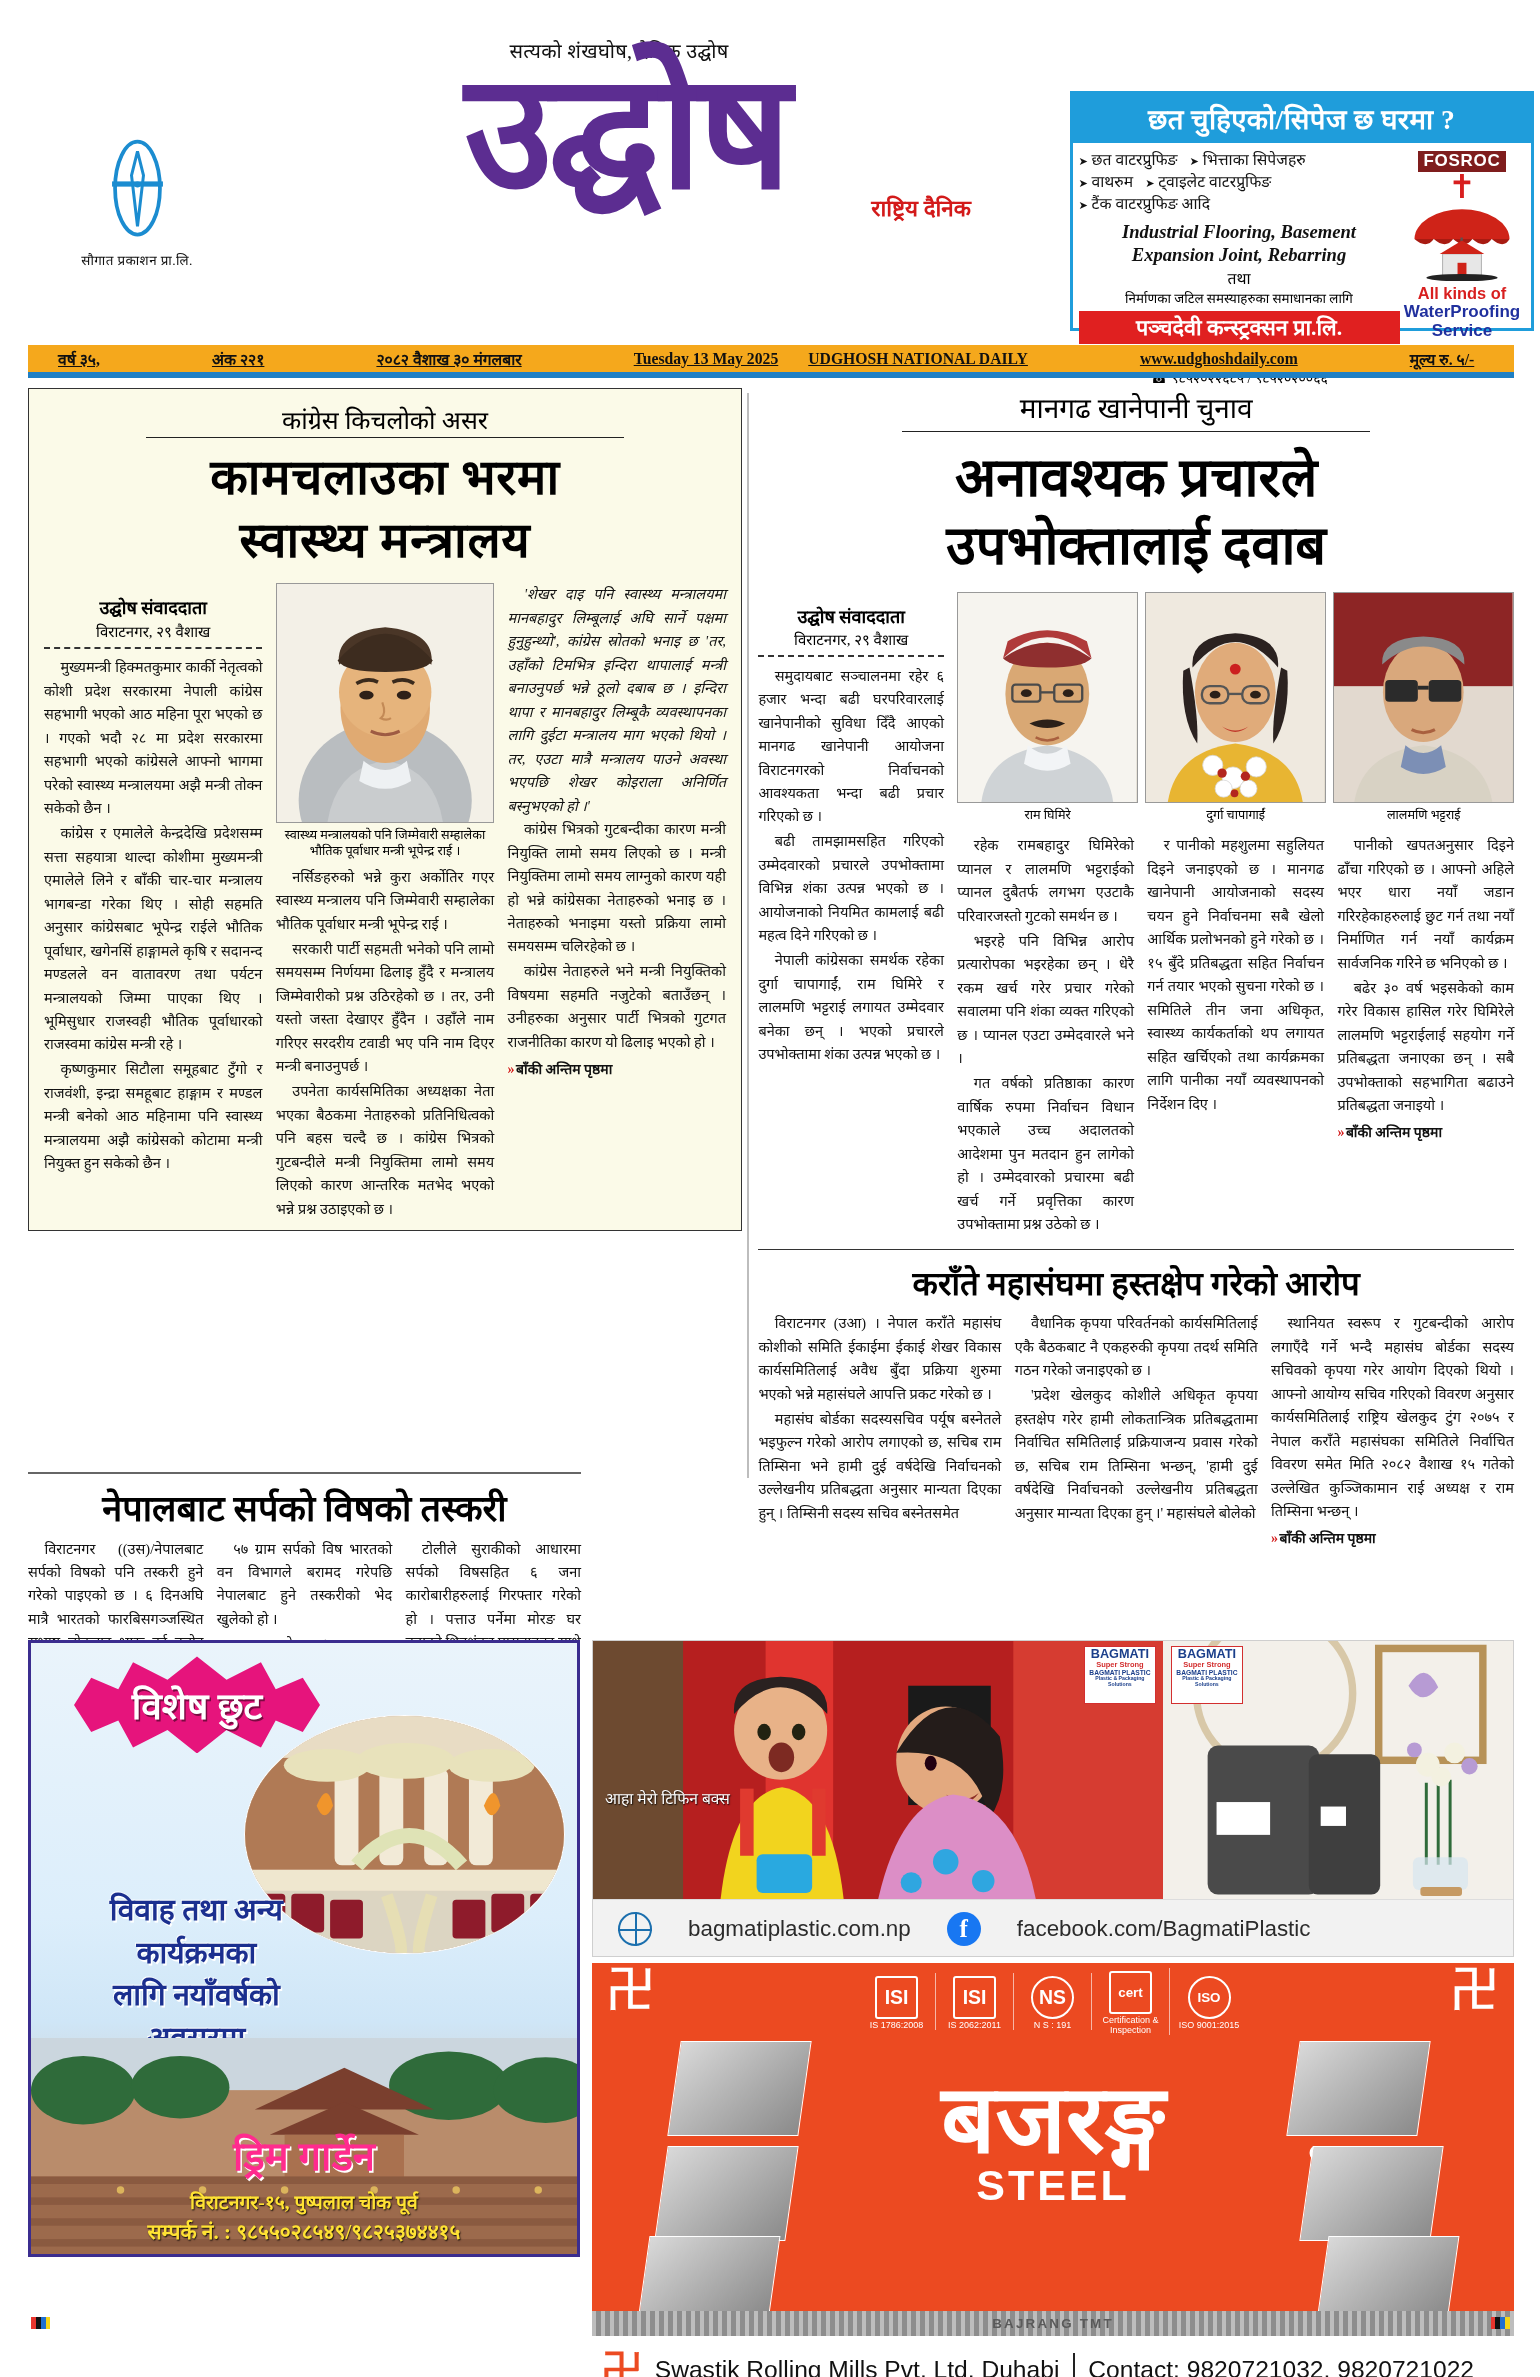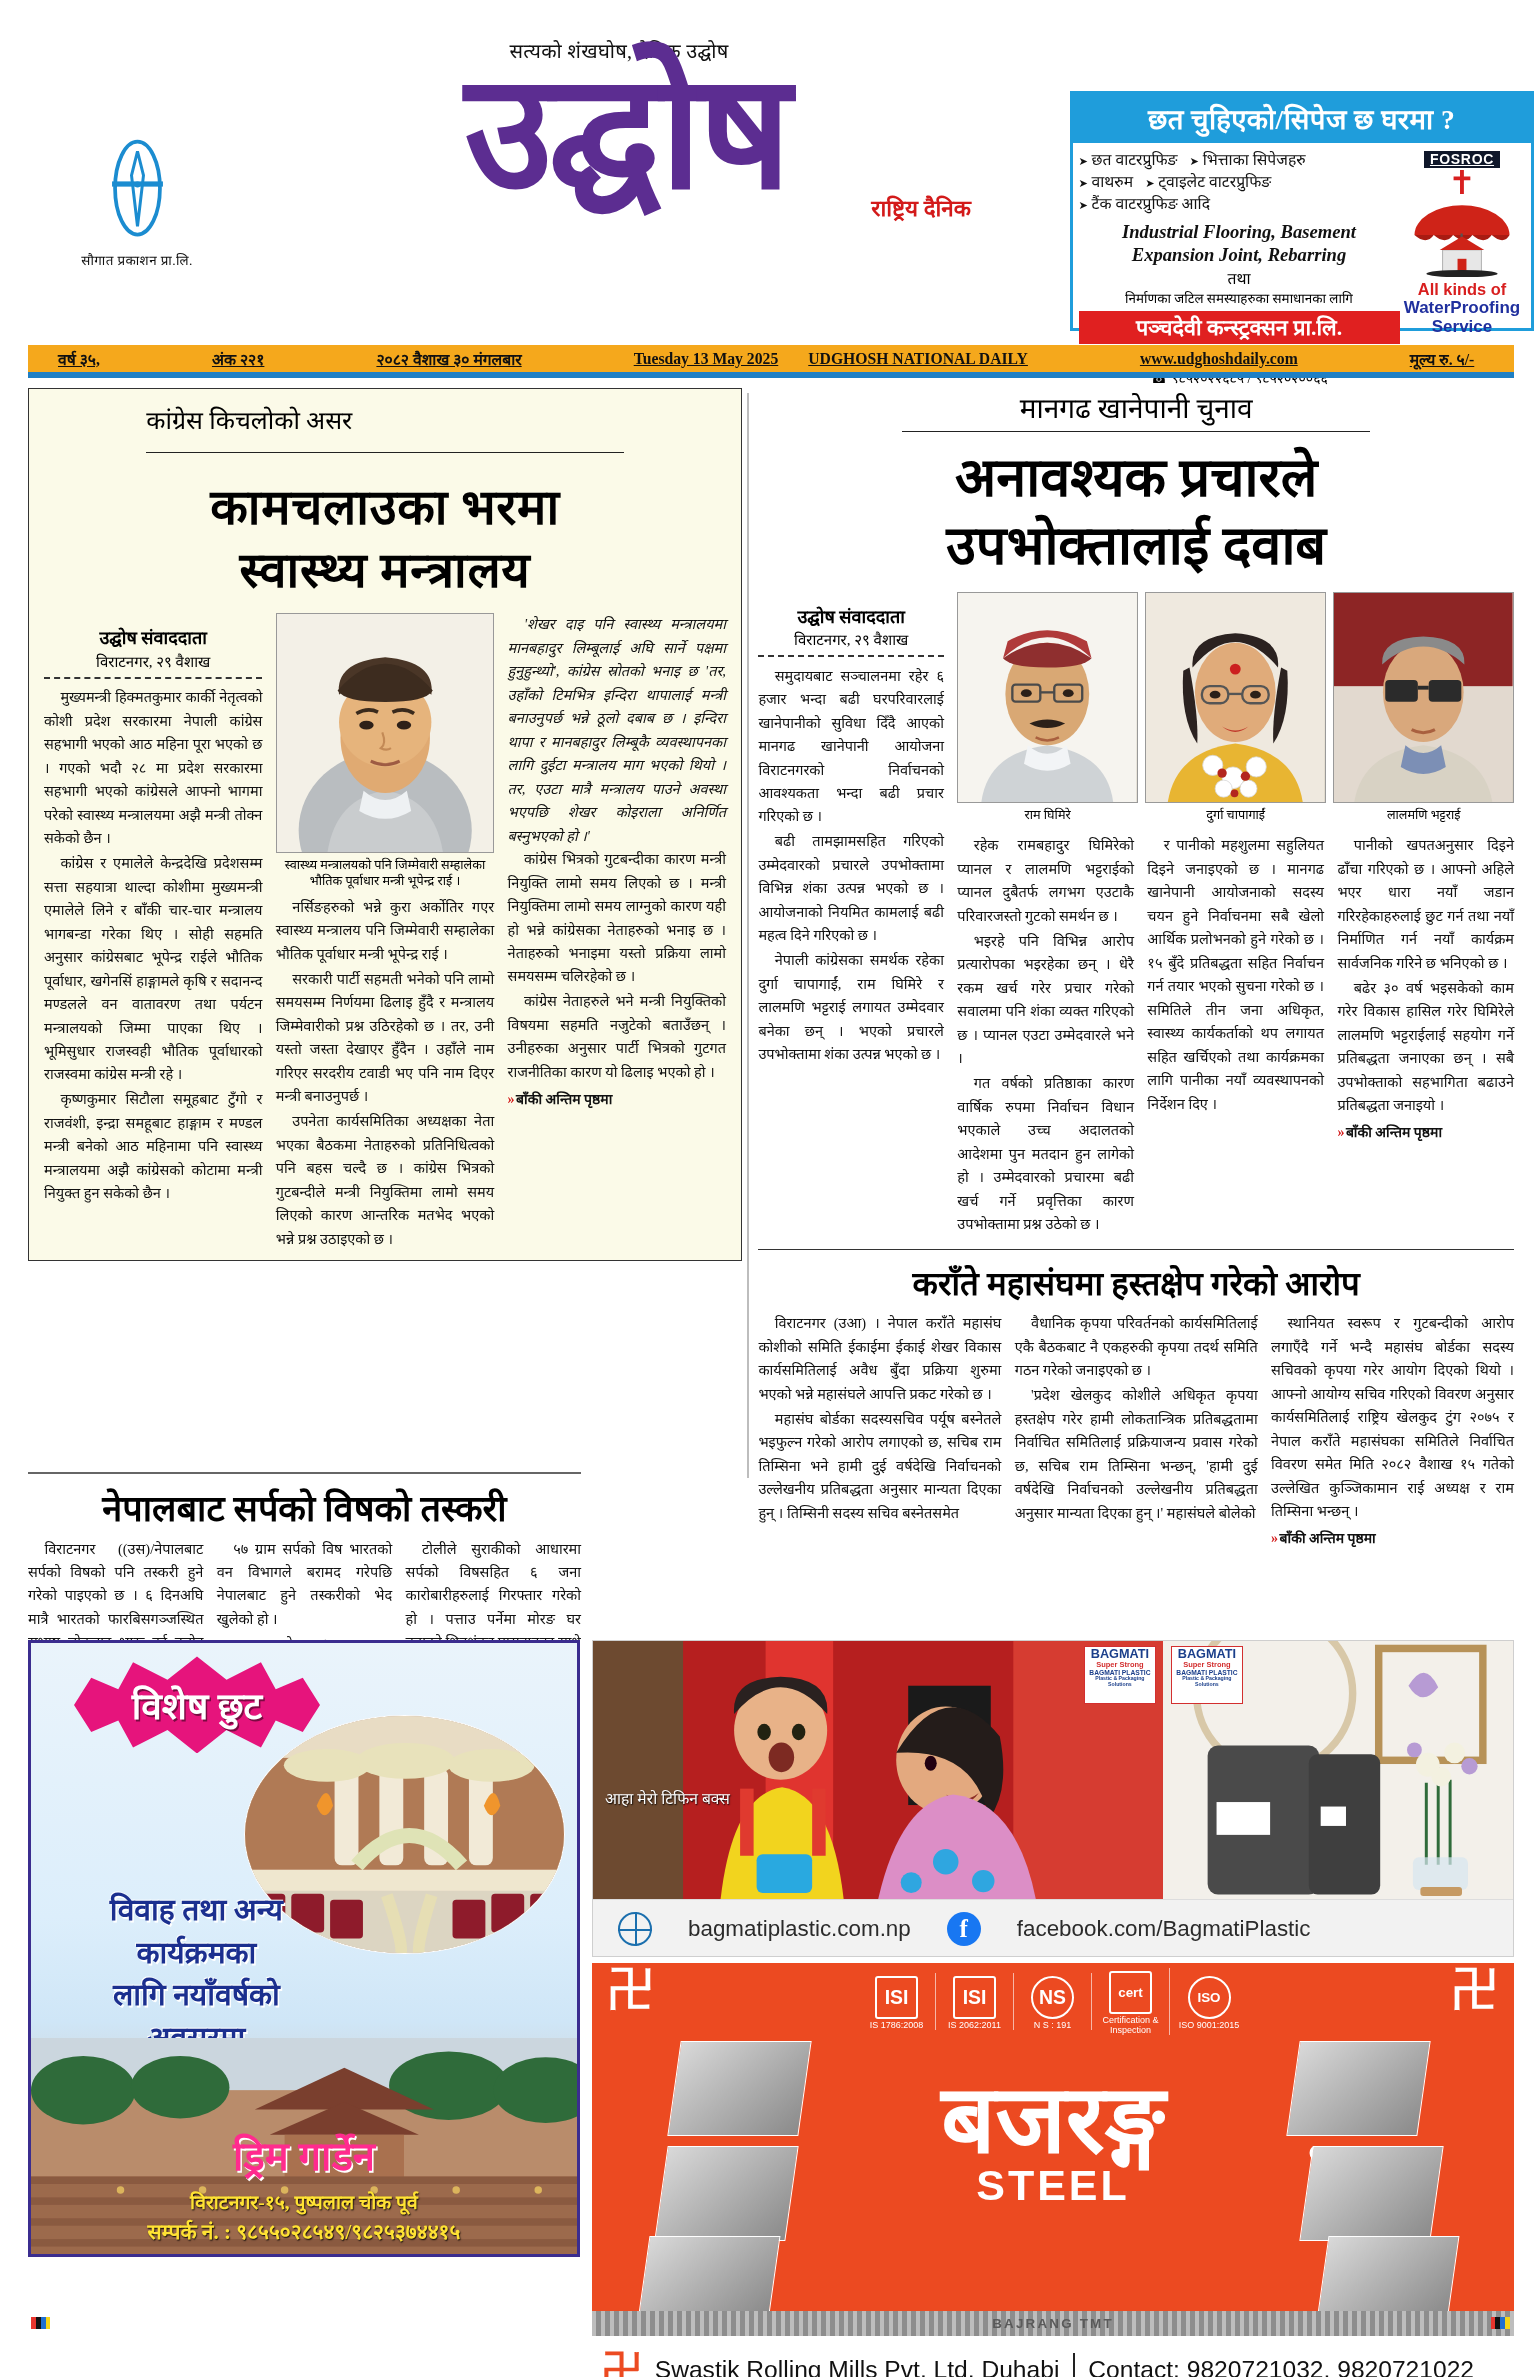--- a/index.html
+++ b/index.html
@@ -59,22 +59,22 @@
     font-size: 18.6px; text-align:center; line-height:1.22; margin-top:7.5px; color:#111;
   }
   .ad-tatha { font-family:"Liberation Serif",serif; font-size:15.7px; text-align:center; }
   .ad-np-small { font-family:"Liberation Serif",serif; font-size:13.4px; text-align:center; margin-top:0.7px;}
   .ad-redbar {
     background:#e02020; color:#fff; font-family:"Liberation Serif",serif;
     font-weight:700; font-size:21.6px; text-align:center; margin-top:3.7px; padding:1.5px 0 3px;
   }
   .ad-contact { font-family:"Liberation Serif",serif; font-size:14px; text-align:center; margin-top:2.2px;}
   .fosroc {
-    display:inline-block; background:#0f172a; color:#fff; font-weight:700;
-    font-size:14px; padding:0.7px 6px; letter-spacing:0.7px;text-decoration:underline;
+    display:inline-block; background:#7f1d1d; color:#fff; font-weight:700;
+    font-size:17px; padding:0.7px 6px; letter-spacing:0.7px;
   }
   .fosroc-glyph { font-size:33px; color:#d81f1f; font-weight:700; line-height:.9; }
   .umbrella { margin: 1.5px auto 0; width: 104px; height: 78px; }
   .wp-red { color:#d81f1f; font-weight:700; font-size:16.4px; line-height:1.1;}
   .wp-blue { color:#20309e; font-weight:700; font-size:17px; line-height:1.12;}
 
   
   .infobar {
     position:absolute; left:28px; top:345px; width: 1486px; height: 27px;
     background:#f5a81c; display:flex; align-items:center;
@@ -93,22 +93,22 @@
   .cols { display:flex; gap:0; }
   .left-col { width: 714px; }
   .right-col { width: 772px; padding-left: 16.4px; }
   .vrule { position:absolute; left:719px; top:4.5px; width:1.5px; height:1085px; background:#bdbdbd; }
 
   
   .lead-left {
     background:#fbfae8; border:1.5px solid #333; padding: 13.4px 15px 9px;
   }
   .kicker {
-    font-family:"Liberation Serif", serif; font-size:25px; 
-    padding-bottom:16px; border-bottom:1.5px solid #222; width: 70%; margin: 0 auto 24px;
+    font-family:"Liberation Serif", serif; font-size:25px; text-align:center;
+    padding-bottom:1px; border-bottom:1.5px solid #222; width: 70%; margin: 0 auto 9px;
   }
   .h-main {
     font-family:"Liberation Serif", serif; font-weight:700; font-size:49px;
     text-align:center; line-height:1.28; letter-spacing:0.7px; color:#000;
   }
   .byline { text-align:center; margin-top:12px; }
   .byline-t { font-family:"Liberation Serif",serif; font-weight:700; font-size:18px; }
   .byline-s { font-family:"Liberation Serif",serif; font-size:15px; margin-top:1.5px; }
   .dashrule { border-top: 2.2px dashed #333; margin: 6px 0 7.5px; }
 

